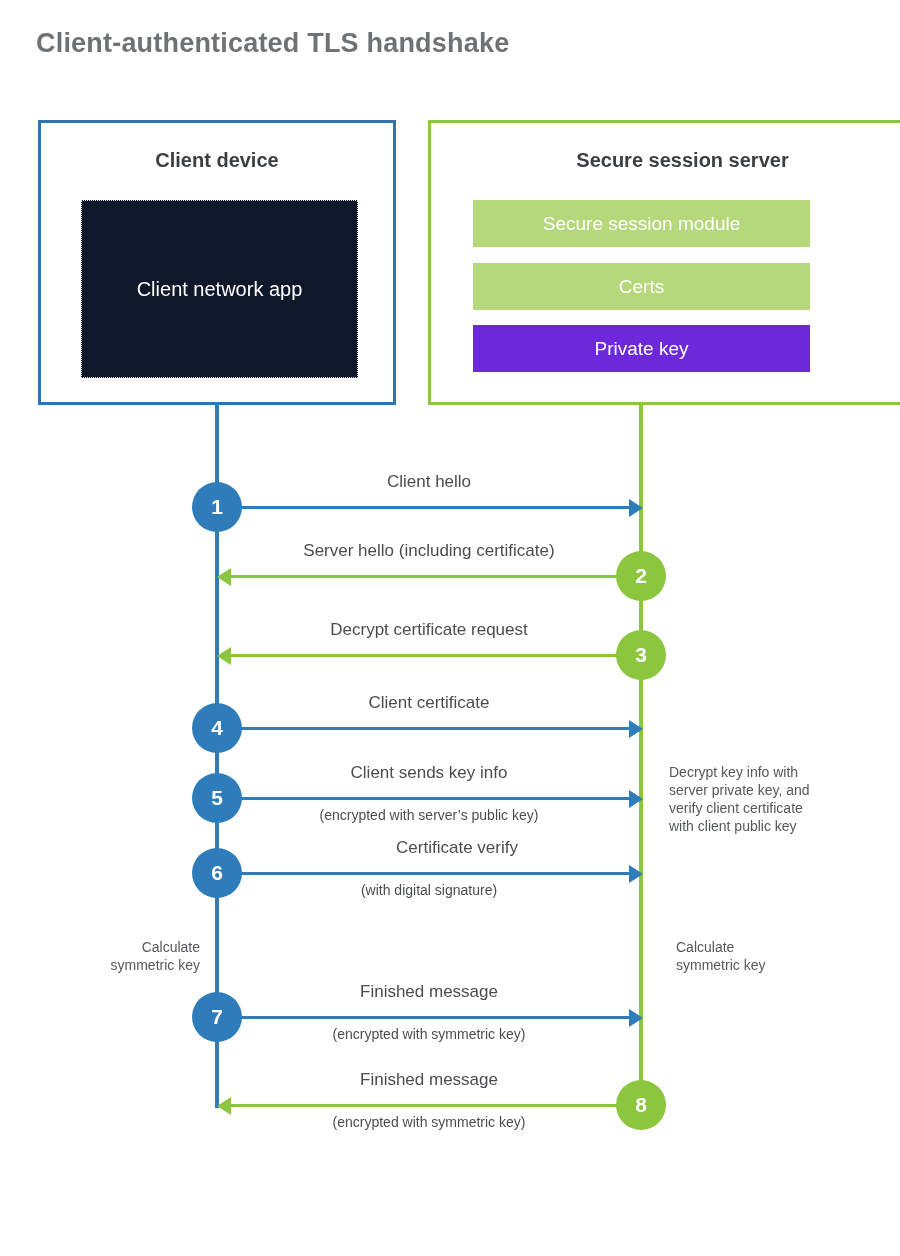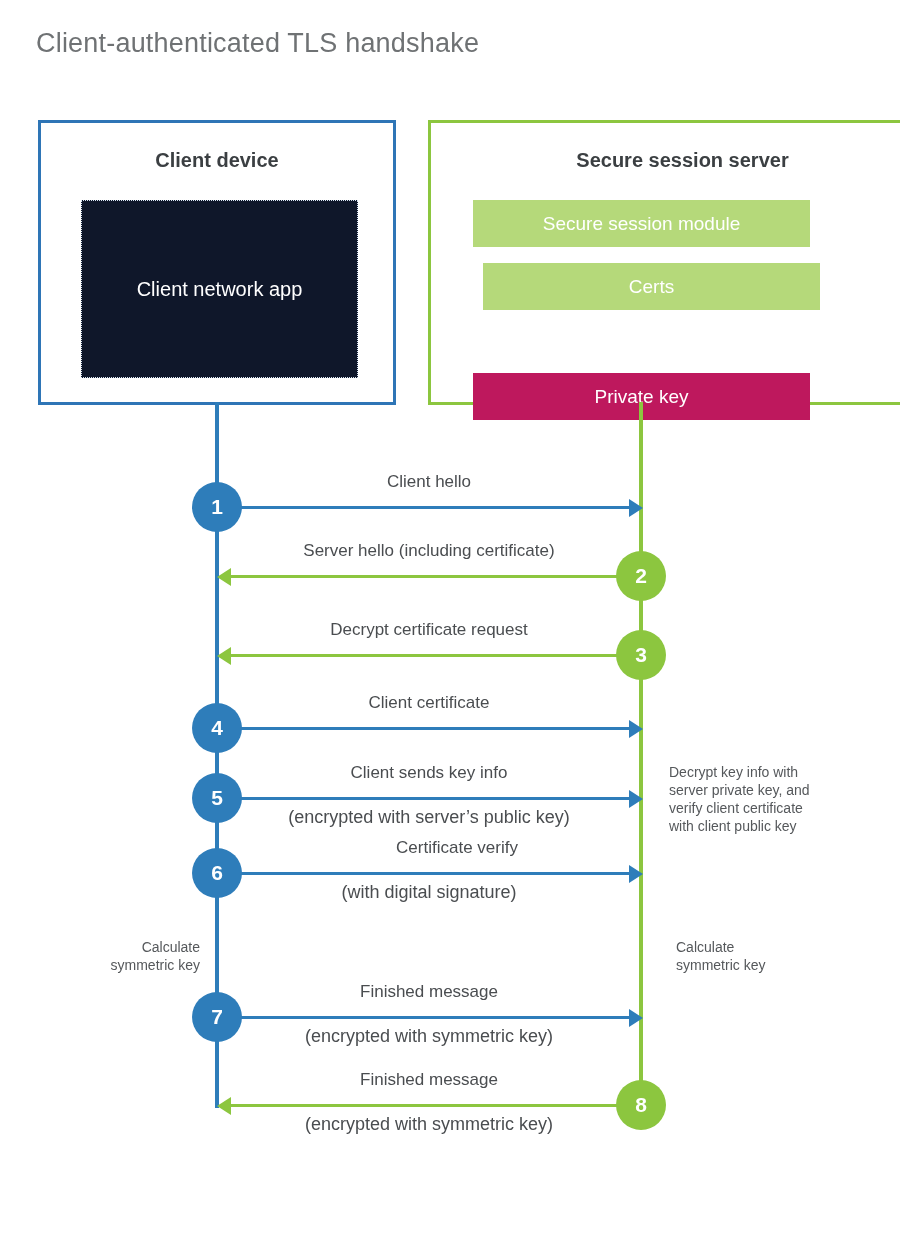--- a/index.html
+++ b/index.html
@@ -18,21 +18,21 @@
     background: #ffffff;
     overflow: hidden;
   }
 
   
   .page-title {
     position: absolute;
     left: 36px;
     top: 28px;
     font-size: 27px;
-    font-weight: 400;
+    font-weight: 700;
     color: #6f7274;
     letter-spacing: 0.2px;
     white-space: nowrap;
   }
 
   
   .actor-box {
     position: absolute;
     background: #ffffff;
     box-sizing: border-box;
@@ -145,21 +145,21 @@
     position: absolute;
     text-align: center;
     font-size: 17px;
     color: #4a4d50;
     white-space: nowrap;
     transform: translateX(-50%);
   }
   .msg-sublabel {
     position: absolute;
     text-align: center;
-    font-size: 18px;
+    font-size: 14px;
     color: #4a4d50;
     white-space: nowrap;
     transform: translateX(-50%);
   }
 
   
   .step-badge {
     position: absolute;
     width: 50px;
     height: 50px;
@@ -195,22 +195,22 @@
   <div class="actor-box" id="client-box" style="border-color: rgb(46, 117, 182);">
     <div class="actor-title">Client device</div>
     <div id="client-app" style="background: #0f172a;">
       <div class="app-label">Client network app</div>
     </div>
   </div>
 
   <div class="actor-box" id="server-box" style="border-color: rgb(140, 198, 63);">
     <div class="actor-title">Secure session server</div>
     <div class="server-bar" id="server-bar-0" style="background: rgb(181, 217, 122);">Secure session module</div>
-    <div class="server-bar" id="server-bar-1" style="background: rgb(181, 217, 122); margin-left: 10px;">Certs</div>
-    <div class="server-bar" id="server-bar-2" style="background: #be185d; margin-top: 48px;">Private key</div>
+    <div class="server-bar" id="server-bar-1" style="background: rgb(181, 217, 122);">Certs</div>
+    <div class="server-bar" id="server-bar-2" style="background: #6d28d9;">Private key</div>
   </div>
 
   <div class="lifeline" id="lifeline-client" style="background: rgb(46, 125, 186);"></div>
   <div class="lifeline" id="lifeline-server" style="background: rgb(140, 198, 63);"></div>
 
   <div id="messages-layer">
       <div class="msg" style="left: 0px; top: 507px; color: rgb(46, 125, 186);">
         <div class="arrow-line" style="background: rgb(46, 125, 186); left: 217px; width: 412px;"></div>
         <div class="arrow-head right" style="left: 629px;"></div>
         <div class="msg-label" style="left: 429px; top: -35px;">Client hello</div>

